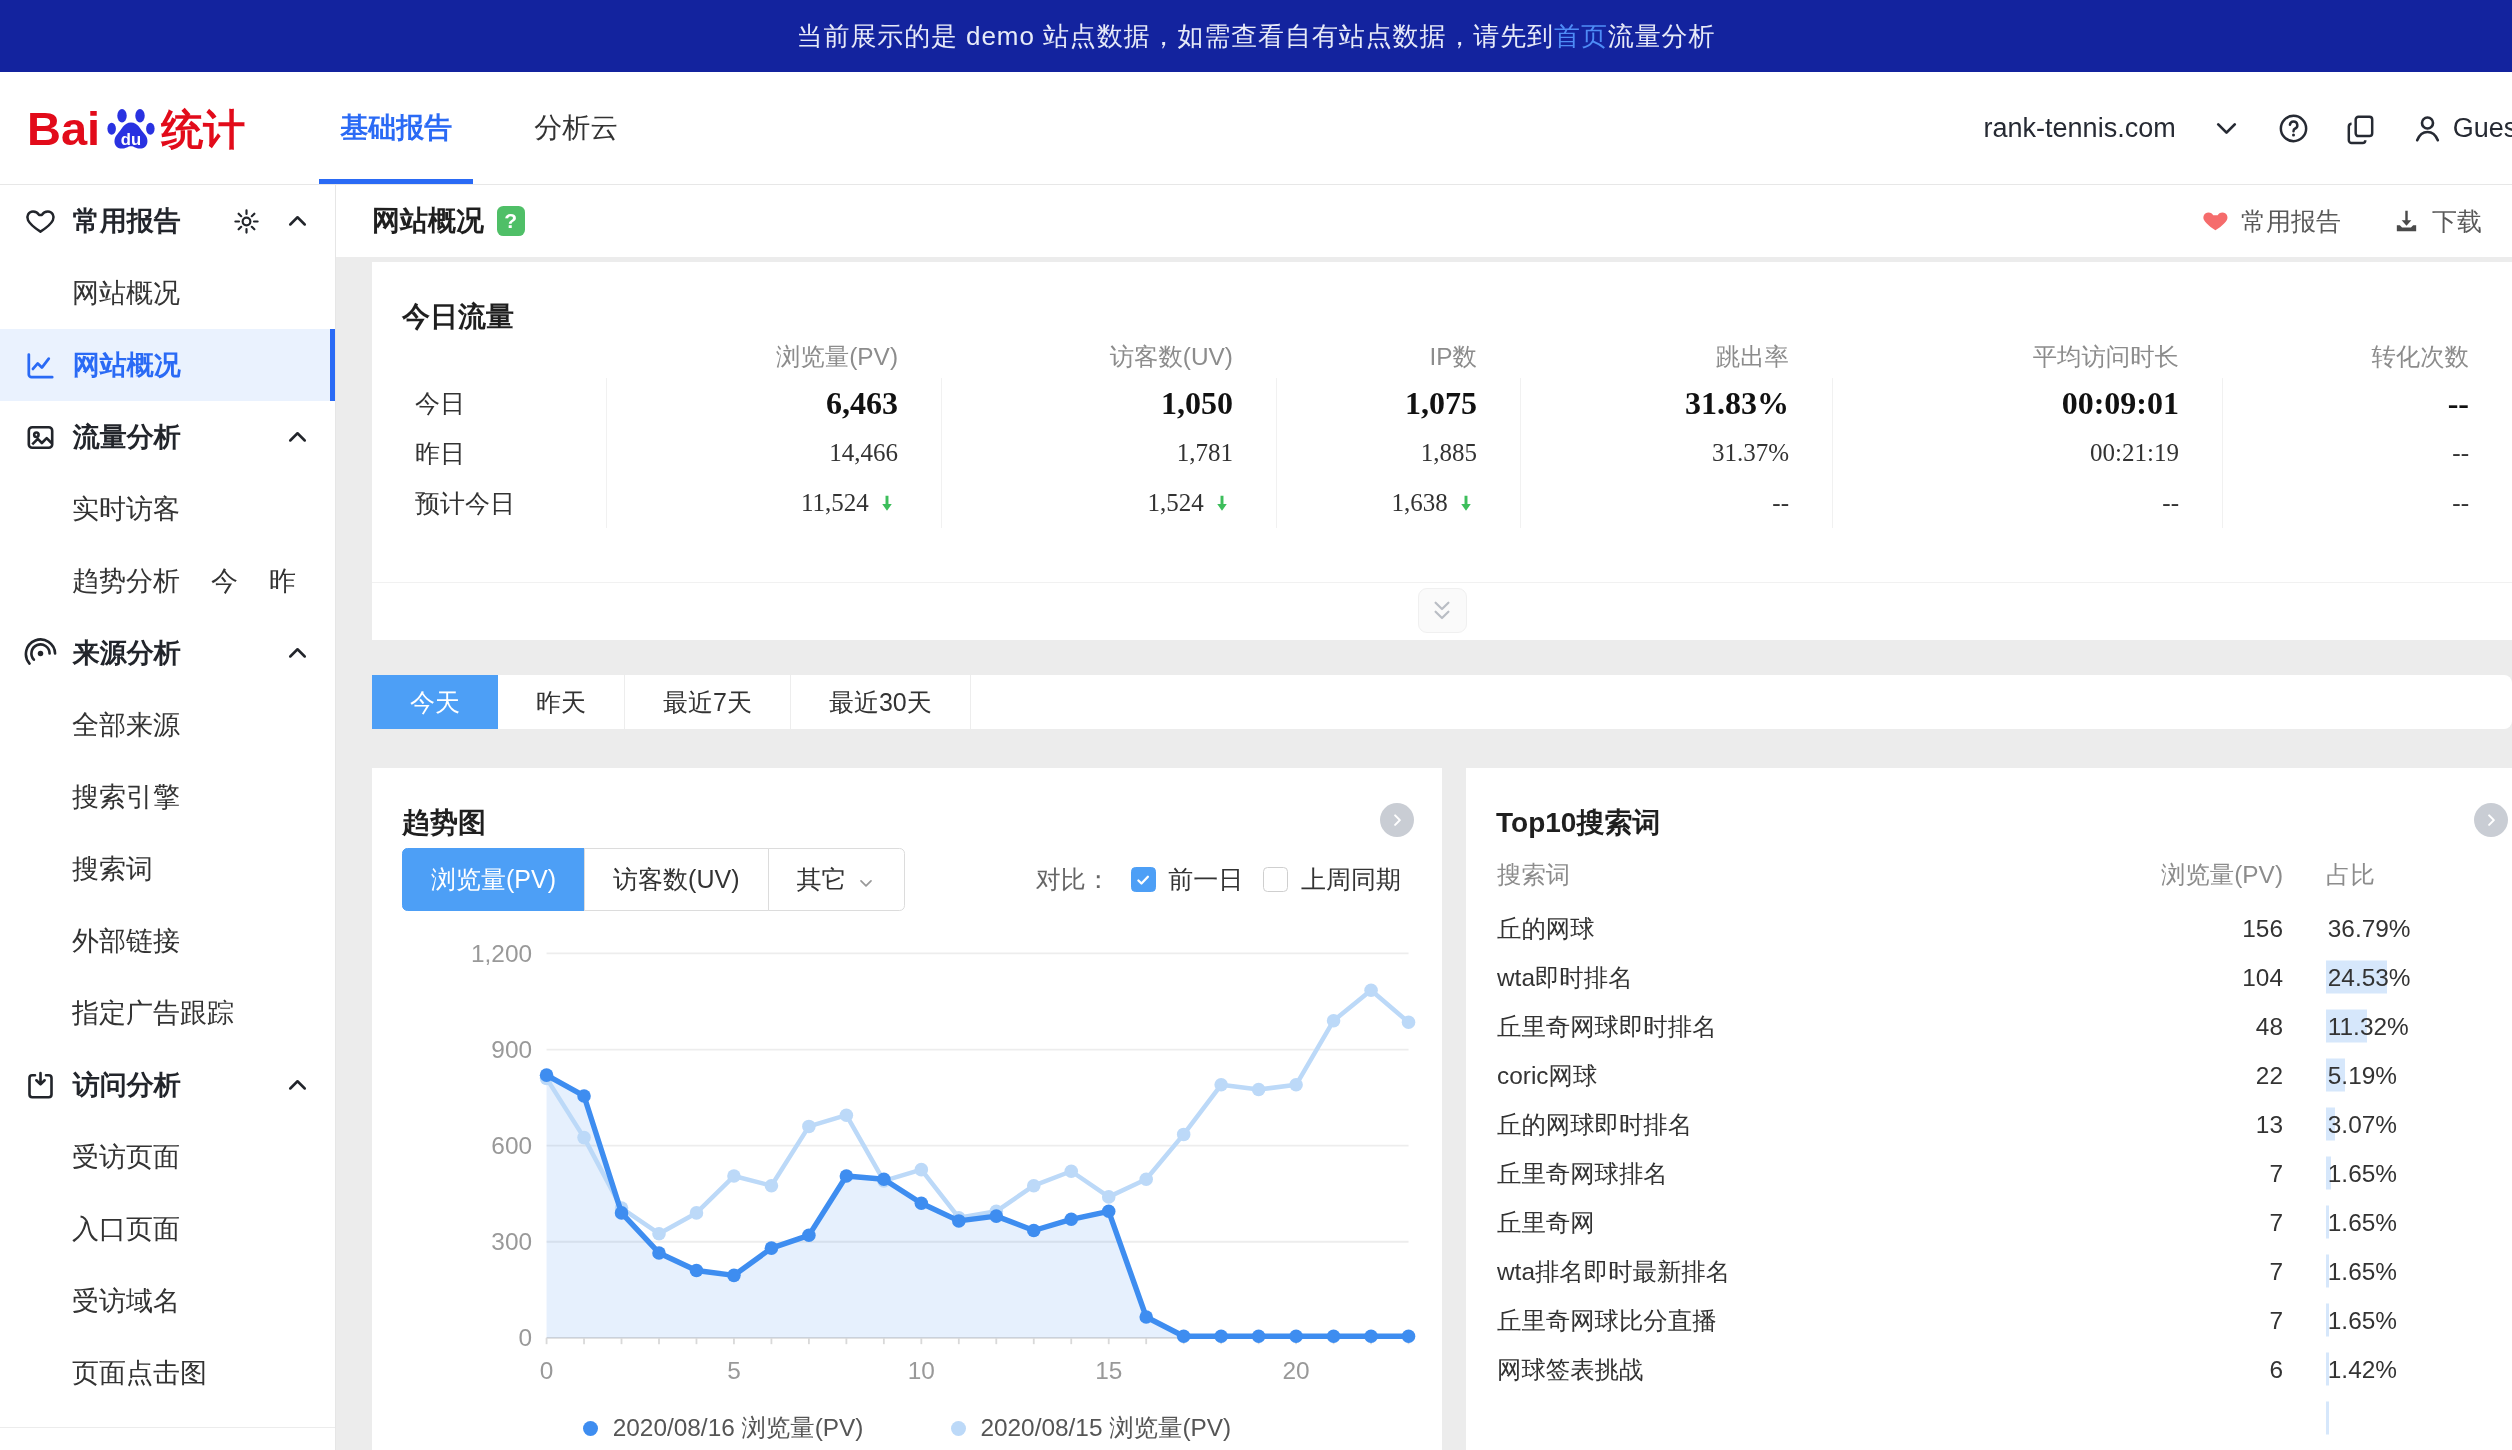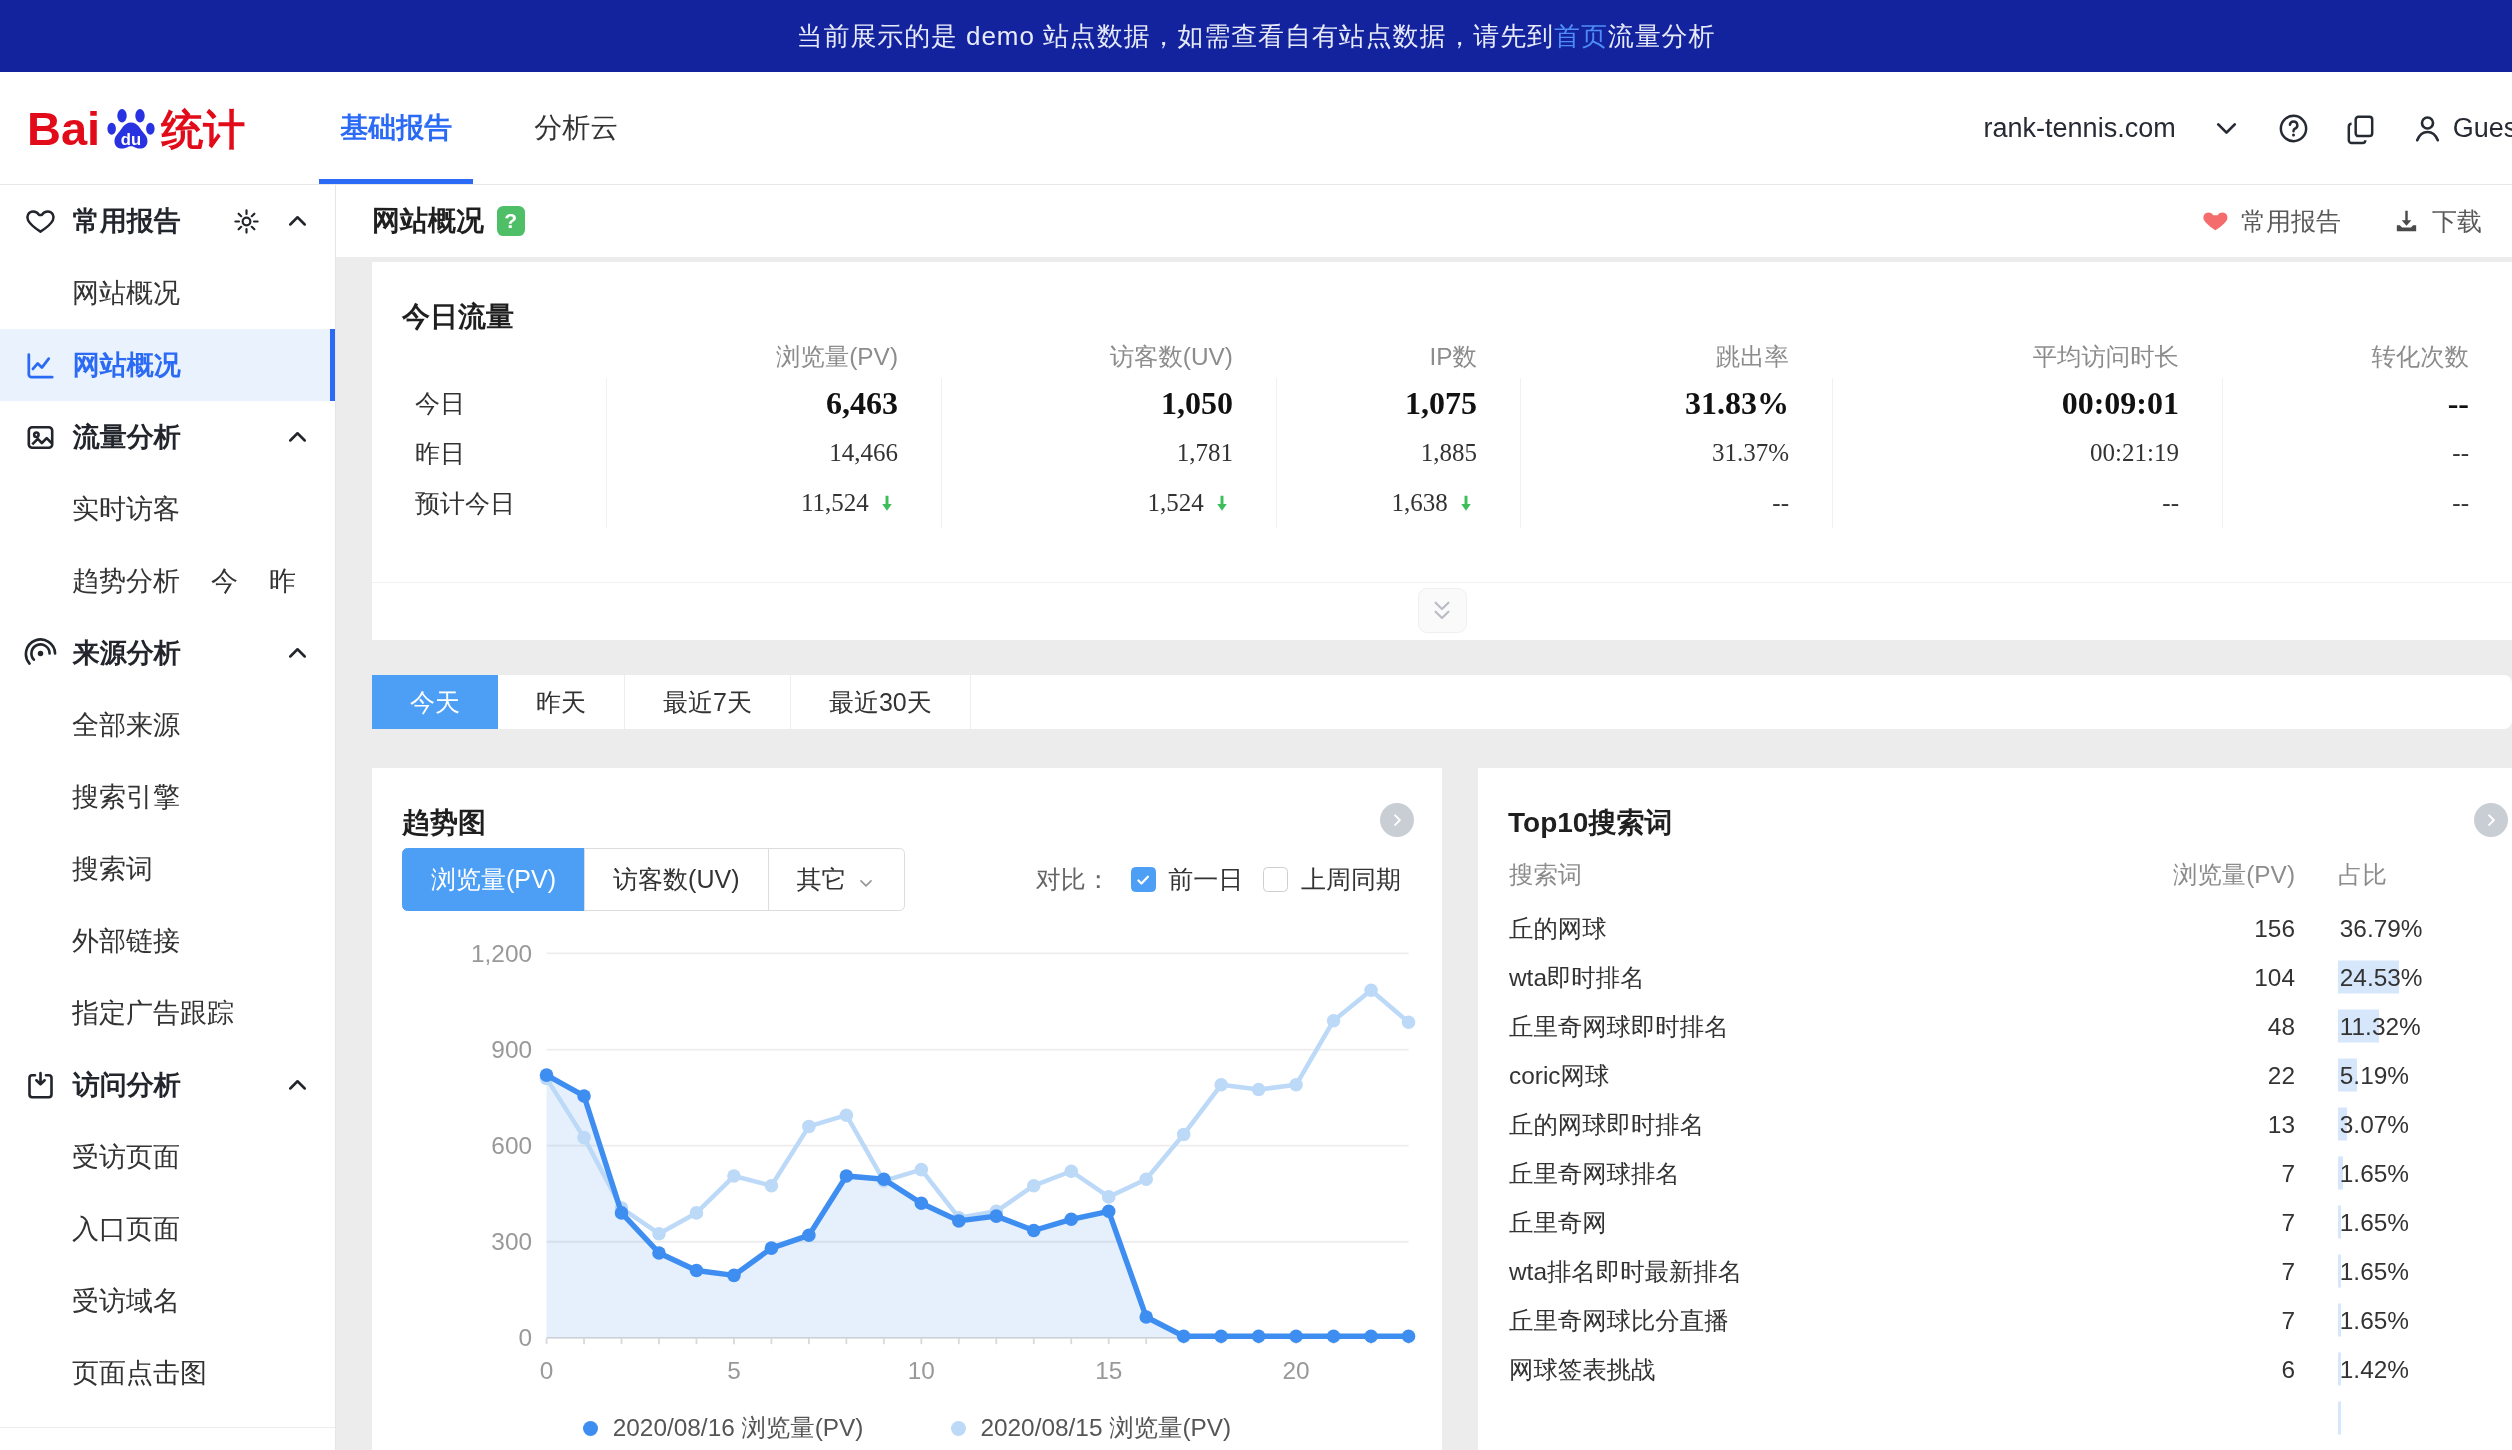--- a/index.html
+++ b/index.html
@@ -74,21 +74,21 @@
   .collapse-btn svg { width:22px; height:12.7px; display:block; }
   .collapse-btn svg + svg { margin-top:-3.6px; }
 
   
   .range-tabs { margin:35px 0 0 36px; height:54px; background:#fff; display:flex;border-radius:8px; }
   .r-tab { padding:0 38px; display:flex; align-items:center; justify-content:center; font-size:25px; color:#333;
     border-right:0.9px solid #EDEDED; cursor:pointer; background:#fff; }
   .r-tab.active { background:#4D9FF6; color:#fff; border-right:none; }
 
   
-  .cards-row { display:flex; gap:36px; margin:39px 0 0 36px; height:682px; }
+  .cards-row { display:flex; gap:24px; margin:39px 0 0 36px; height:682px; }
   .card { background:#fff; position:relative; }
   .trend-card { width:1070px; flex:none; overflow:hidden; }
   .top10-card { flex:1; overflow:hidden; }
   .card h2 { position:absolute; top:36px; left:30px; font-size:28px; font-weight:700; color:#1F1F1F; }
   .circle-btn { position:absolute; top:35px; width:34px; height:34px; border-radius:50%; background:#C9CDD4; border:none;
     display:flex; align-items:center; justify-content:center; color:#fff; cursor:pointer; }
   .circle-btn svg { width:16.3px; height:16.3px; }
   .trend-card .circle-btn { right:28px; }
   .top10-card .circle-btn { right:3.6px; }
 

